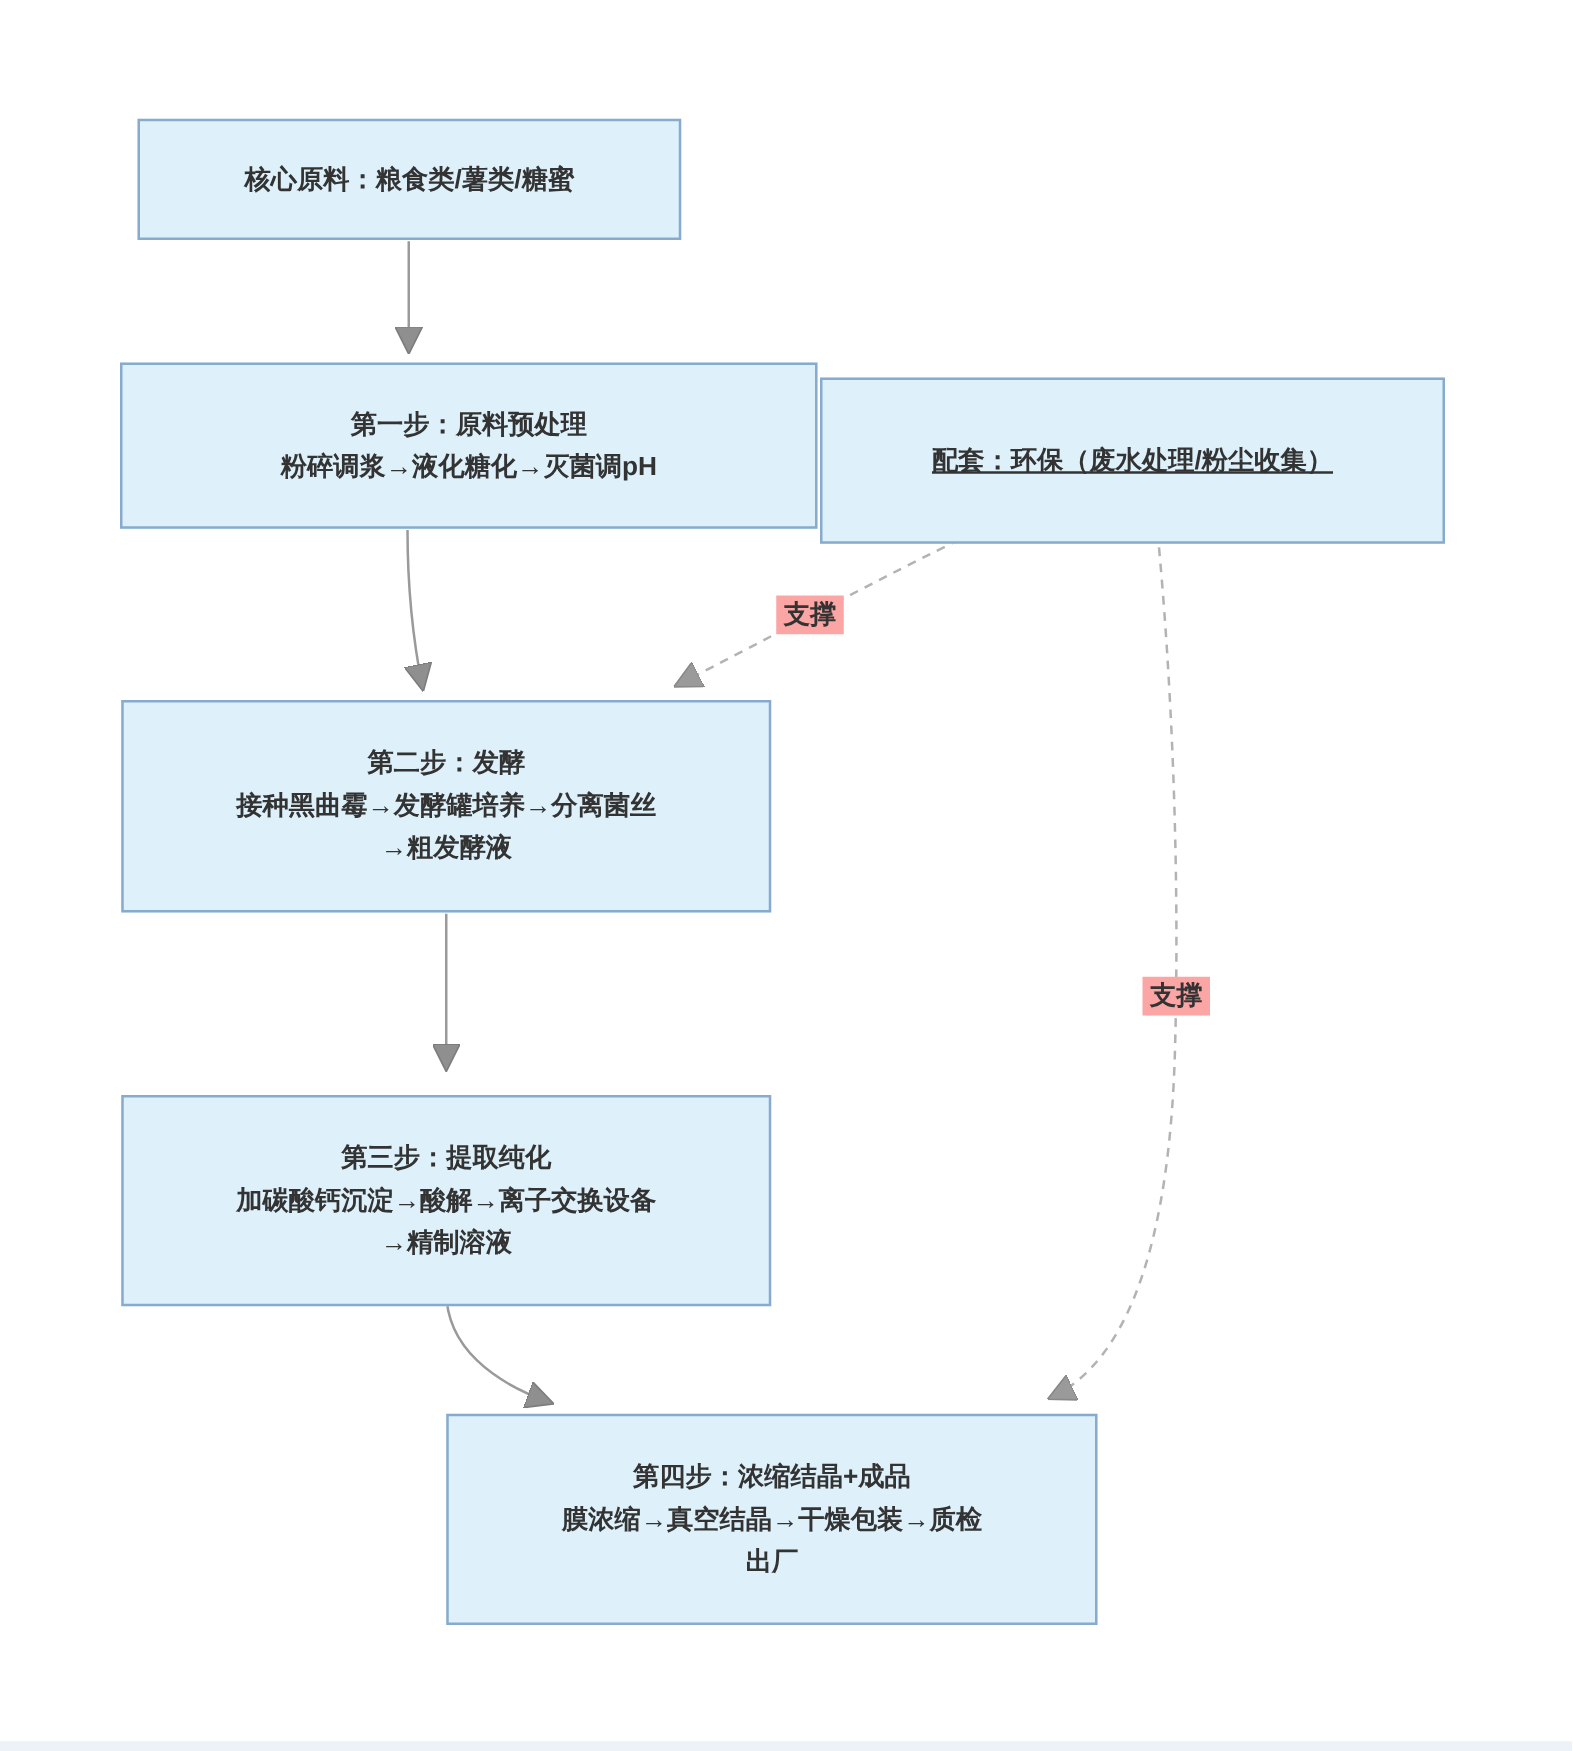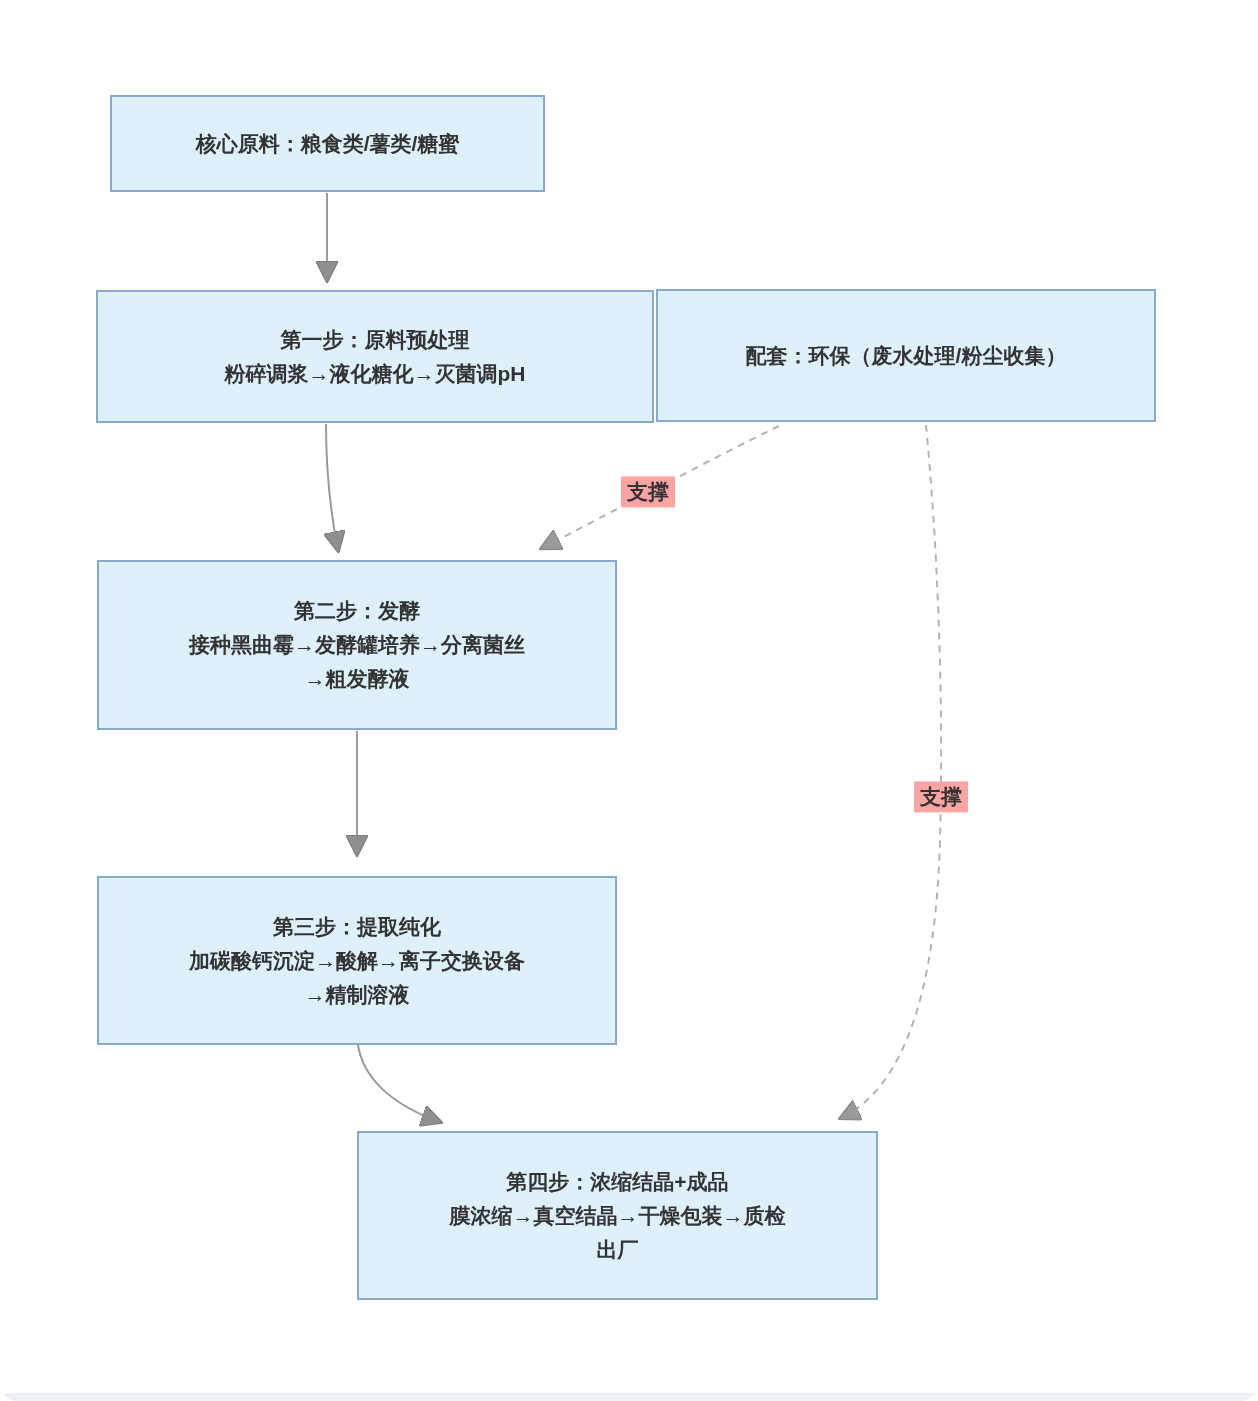--- a/index.html
+++ b/index.html
@@ -7,21 +7,20 @@
     padding: 0;
     background: #ffffff;
   }
   .canvas {
     position: relative;
     width: 1258px;
     height: 1401px;
     background: #ffffff;
     overflow: hidden;
     font-family: "Liberation Sans", "DejaVu Sans", sans-serif;
-    border-radius: 18px;
   }
   .edges-layer {
     position: absolute;
     inset: 0;
     width: 1258px;
     height: 1401px;
     pointer-events: none;
   }
   .node {
     position: absolute;
@@ -56,21 +55,21 @@
     position: absolute;
     left: 0;
     bottom: 0;
     width: 100%;
     height: 8px;
     background: #edf2f9;
   }
   
   #node-source { left: 110px; top:   95px; width: 435px; height:  97px; }
   #node-step1  { left:  96px; top:  290px; width: 558px; height: 133px; }
-  #node-aux    { left: 656px; top:  289px; width: 500px; height: 133px; }
+  #node-aux    { left: 656px; top:  302px; width: 500px; height: 133px; text-decoration: underline; }
   #node-step2  { left:  97px; top:  560px; width: 520px; height: 170px; }
   #node-step3  { left:  97px; top:  876px; width: 520px; height: 169px; }
   #node-step4  { left: 357px; top: 1131px; width: 521px; height: 169px; }
   #edge-label-1 { left: 648px; top: 492px; }
   #edge-label-2 { left: 941px; top: 797px; }
 </style>
 </head>
 <body>
 
 <div class="canvas">

